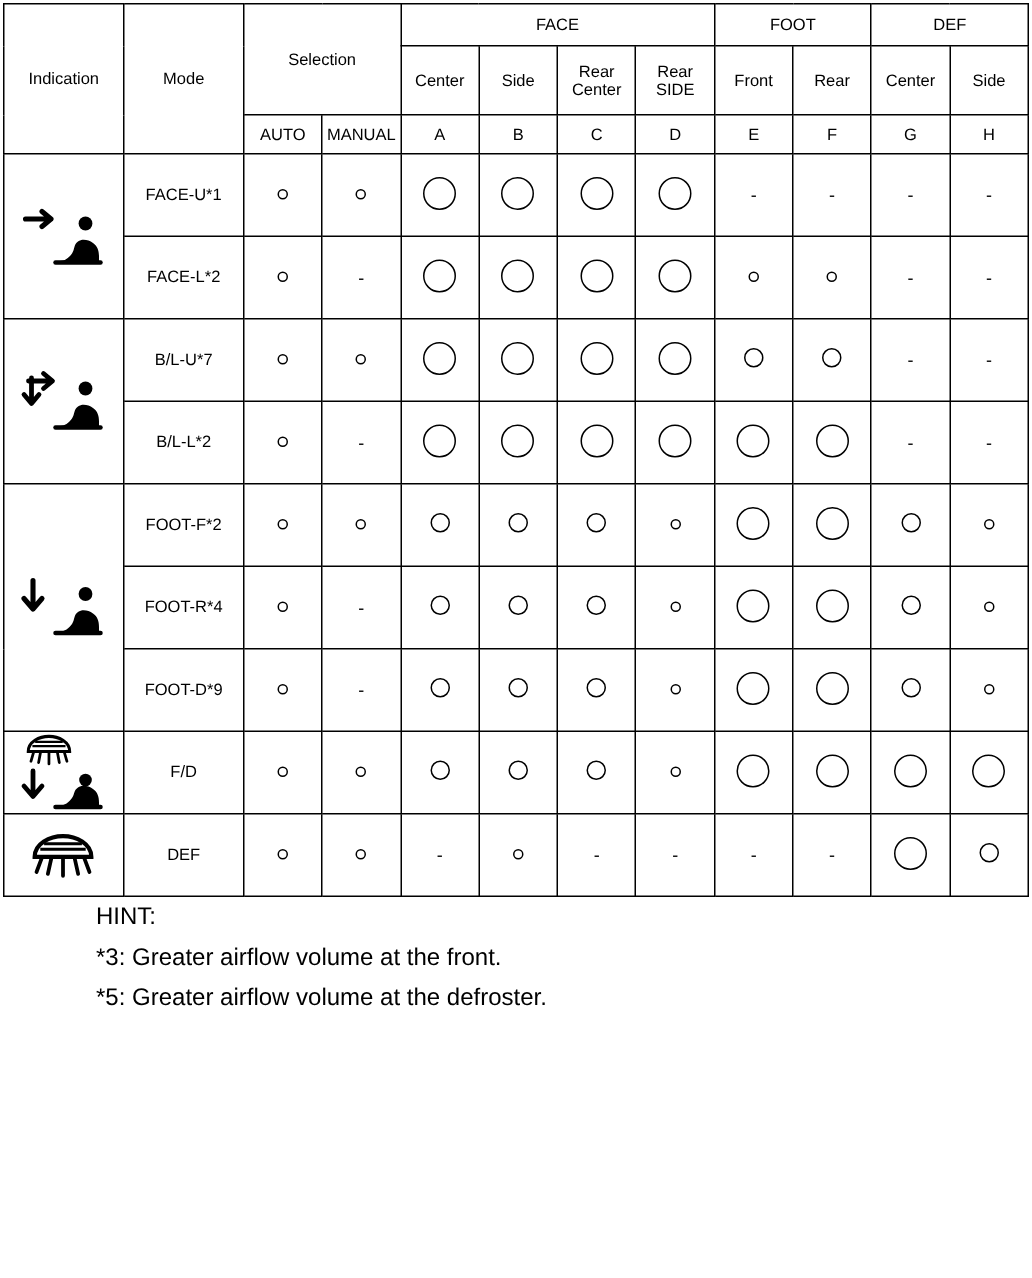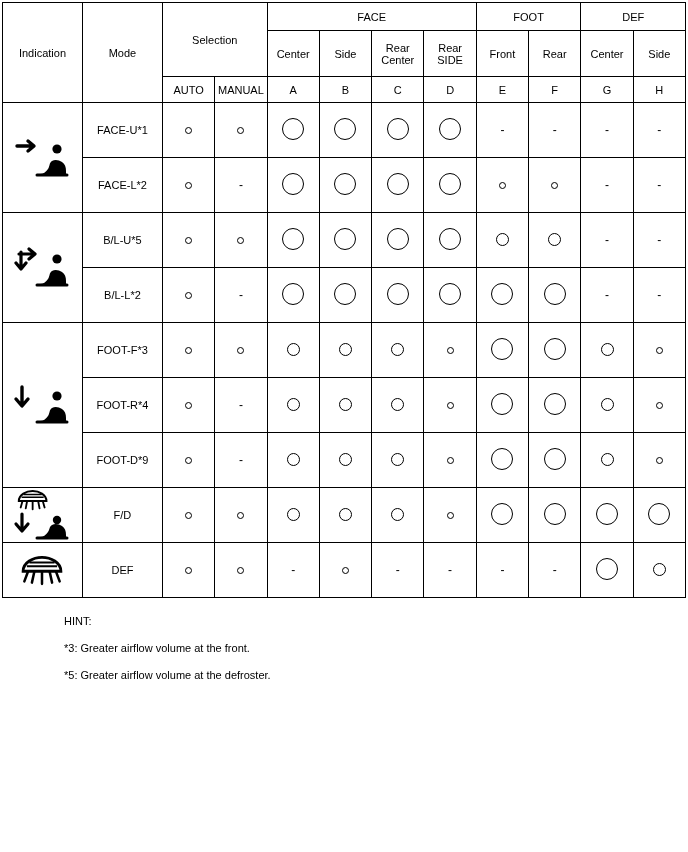--- a/index.html
+++ b/index.html
@@ -64,22 +64,22 @@
   }
   .sz-tiny { width: 7px; height: 7px; border-width: 1.2px; }
   .sz-small { width: 13px; height: 13px; }
   .sz-large{ width: 22px; height: 22px; }
   .dash { font-size: 12px; line-height: 12px; }
 
   .icon-cell { padding: 0; }
   .icon-wrap { display:flex; align-items:center; justify-content:center; }
 
   .hints {
-    margin: 10px 0 0 64px;
-    font-size: 11px;
+    margin: 0 0 0 64px;
+    font-size: 16px;
     line-height: 27px;
   }
   .hints div { white-space: nowrap; }
 </style>
 </head>
 <body>
 
 <div id="sheet">
 
   <table class="airflow">
@@ -171,21 +171,21 @@
             <div class="icon-wrap">
               <svg width="58" height="44" viewBox="0 0 58 44">
                 <path d="M6 8 L21 8 M16 3 L22 8 L16 13" stroke="#000" stroke-width="3.2" fill="none" stroke-linecap="round" stroke-linejoin="round"></path>
                 <path d="M8 6 L8 22 M3 17 L8 23 L13 17" stroke="#000" stroke-width="3.2" fill="none" stroke-linecap="round" stroke-linejoin="round"></path>
                 <circle cx="44" cy="13" r="4.6" fill="#000"></circle>
                 <path d="M27 38 C30 38 33 36 35 33 C37 30 36 27 39 25 C42 23 46 24 49 26 C52 28 53 31 53 35 L53 39 L27 39 Z" fill="#000"></path>
                 <path d="M24 39 L54 39" stroke="#000" stroke-width="3" stroke-linecap="round"></path>
               </svg>
             </div>
           </td>
-          <td class="mode-cell">B/L-U*5</td>
+          <td class="mode-cell">B/L-U*7</td>
           <td><span class="circ sz-tiny"></span></td>
           <td><span class="circ sz-tiny"></span></td>
           <td><span class="circ sz-large"></span></td>
           <td><span class="circ sz-large"></span></td>
           <td><span class="circ sz-large"></span></td>
           <td><span class="circ sz-large"></span></td>
           <td><span class="circ sz-small"></span></td>
           <td><span class="circ sz-small"></span></td>
           <td><span class="dash">-</span></td>
           <td><span class="dash">-</span></td>
@@ -207,21 +207,21 @@
           <td class="icon-cell" rowspan="3">
             <div class="icon-wrap">
               <svg width="58" height="44" viewBox="0 0 58 44">
                 <path d="M9 4 L9 22 M3 16 L9 23 L15 16" stroke="#000" stroke-width="3.4" fill="none" stroke-linecap="round" stroke-linejoin="round"></path>
                 <circle cx="44" cy="13" r="4.6" fill="#000"></circle>
                 <path d="M27 38 C30 38 33 36 35 33 C37 30 36 27 39 25 C42 23 46 24 49 26 C52 28 53 31 53 35 L53 39 L27 39 Z" fill="#000"></path>
                 <path d="M24 39 L54 39" stroke="#000" stroke-width="3" stroke-linecap="round"></path>
               </svg>
             </div>
           </td>
-          <td class="mode-cell">FOOT-F*3</td>
+          <td class="mode-cell">FOOT-F*2</td>
           <td><span class="circ sz-tiny"></span></td>
           <td><span class="circ sz-tiny"></span></td>
           <td><span class="circ sz-small"></span></td>
           <td><span class="circ sz-small"></span></td>
           <td><span class="circ sz-small"></span></td>
           <td><span class="circ sz-tiny"></span></td>
           <td><span class="circ sz-large"></span></td>
           <td><span class="circ sz-large"></span></td>
           <td><span class="circ sz-small"></span></td>
           <td><span class="circ sz-tiny"></span></td>

